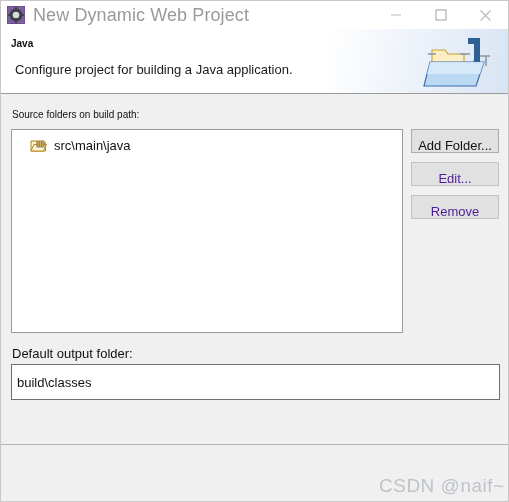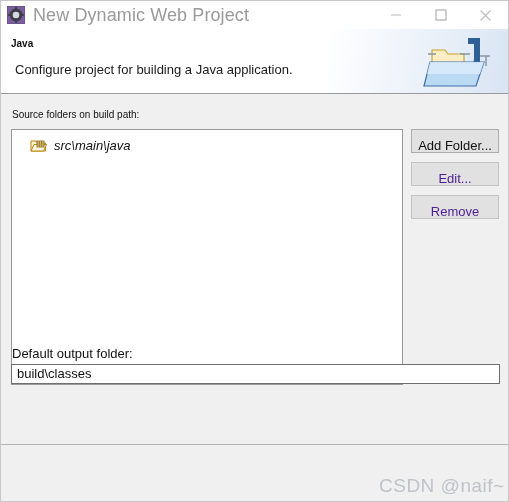--- a/index.html
+++ b/index.html
@@ -121,26 +121,25 @@
     left: 11px; top: 15px;
     font-size: 10px;
     color: #111111;
     text-align: center;
   }
 
   .listbox {
     position: absolute;
     left: 10px; top: 35px;
     width: 392px;
-    height: 256px;
+    height: 204px;
     background: #ffffff;
     border: 1px solid #9a9a9a;
     box-sizing: border-box;
     overflow: hidden;
-    font-style: italic;
   }
   .list-item {
     display: flex;
     align-items: center;
     height: 20px;
     padding-left: 18px;
     margin-top: 5px;
   }
   .pkg-icon {
     width: 17px; height: 15px;
@@ -182,21 +181,21 @@
   .label-out {
     position: absolute;
     left: 11px; top: 252px;
     font-size: 13px;
     color: #111111;
   }
   .textfield {
     position: absolute;
     left: 10px; top: 270px;
     width: 489px;
-    height: 20px;
+    height: 36px;
     box-sizing: border-box;
     background: #ffffff;
     border: 1px solid #6f6f6f;
     font-family: "Liberation Sans", sans-serif;
     font-size: 13px;
     color: #111111;
     padding: 0 5px;
     line-height: 22px;
     outline: none;
   }

